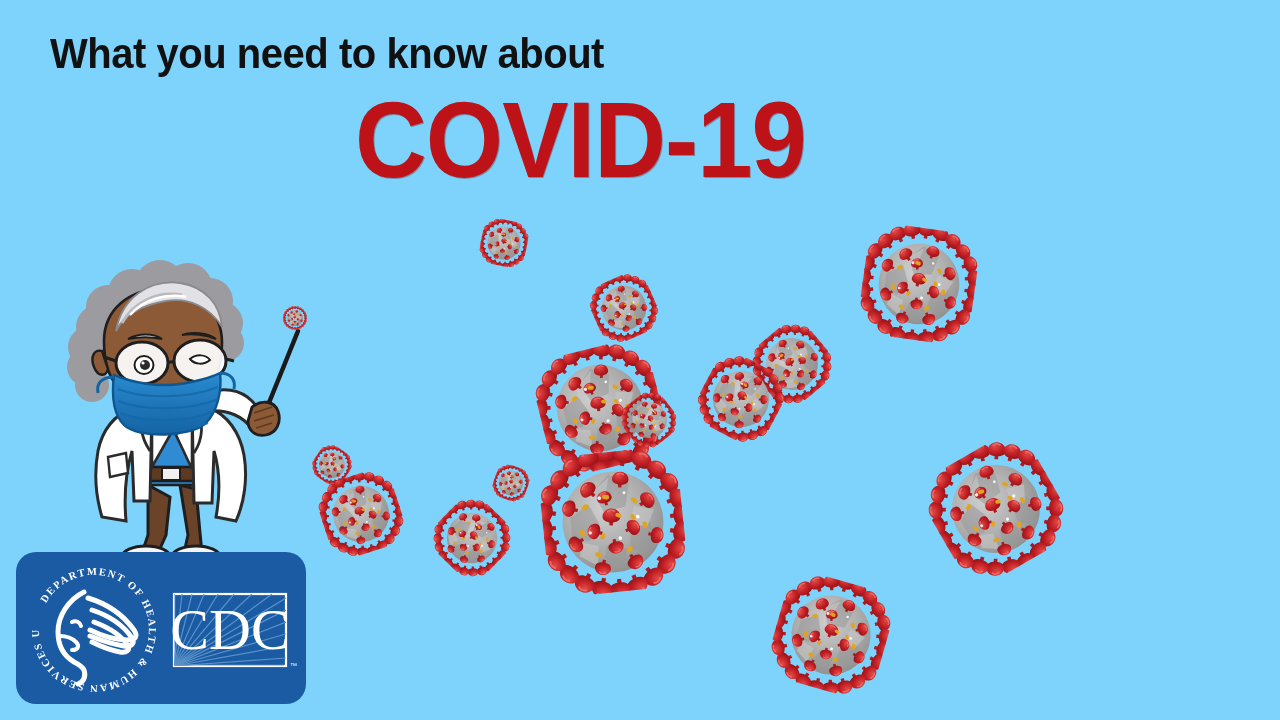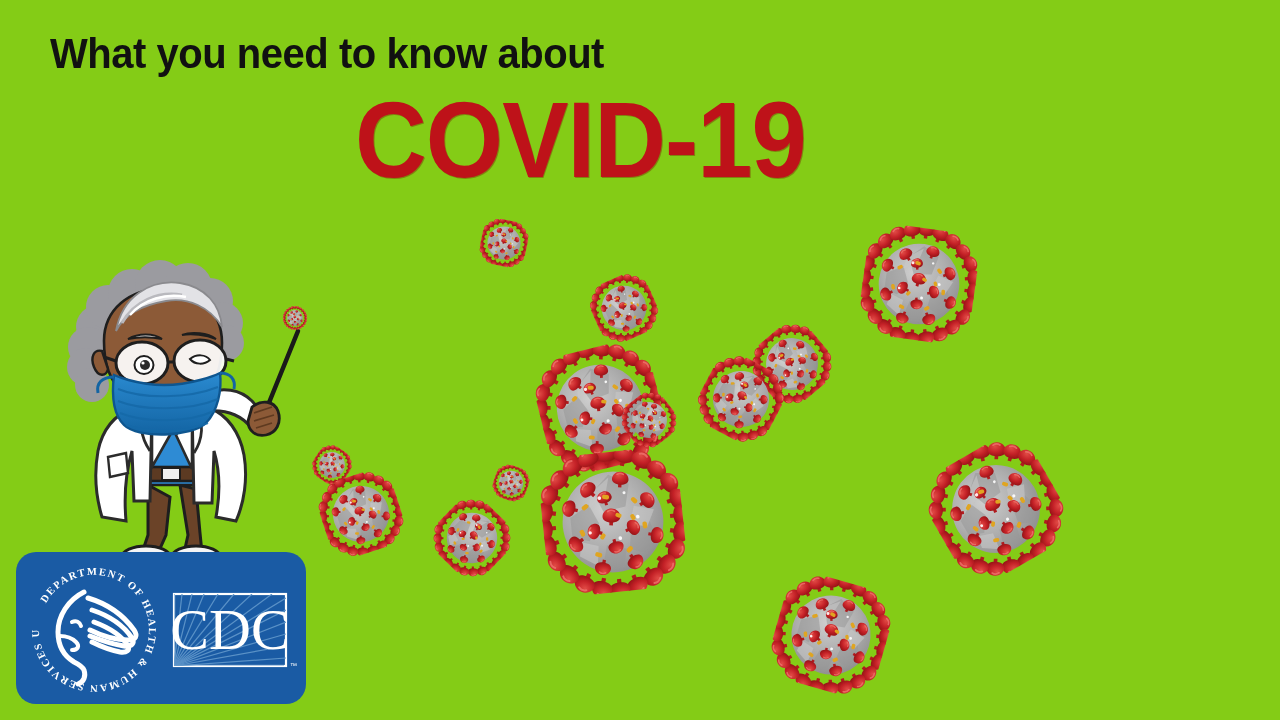--- a/index.html
+++ b/index.html
@@ -5,21 +5,21 @@
 <style>
   * { margin:0; padding:0; box-sizing:border-box; }
   html,body { width:1280px; height:720px; overflow:hidden; }
   body {
     background:#ffffff;
     font-family:"Liberation Sans", sans-serif;
     position:relative;
   }
   #slide {
     position:absolute; left:0; top:0; width:1280px; height:720px;
-    background:#84cc16; overflow:hidden;
+    background:#7dd3fc; overflow:hidden;
   }
 
   
   .headline-small {
     position:absolute; left:50px; top:32px;
     font-family:"Liberation Sans", sans-serif;
     font-weight:bold;
     font-size:43px;
     line-height:1.0;
     letter-spacing:-0.5px;

